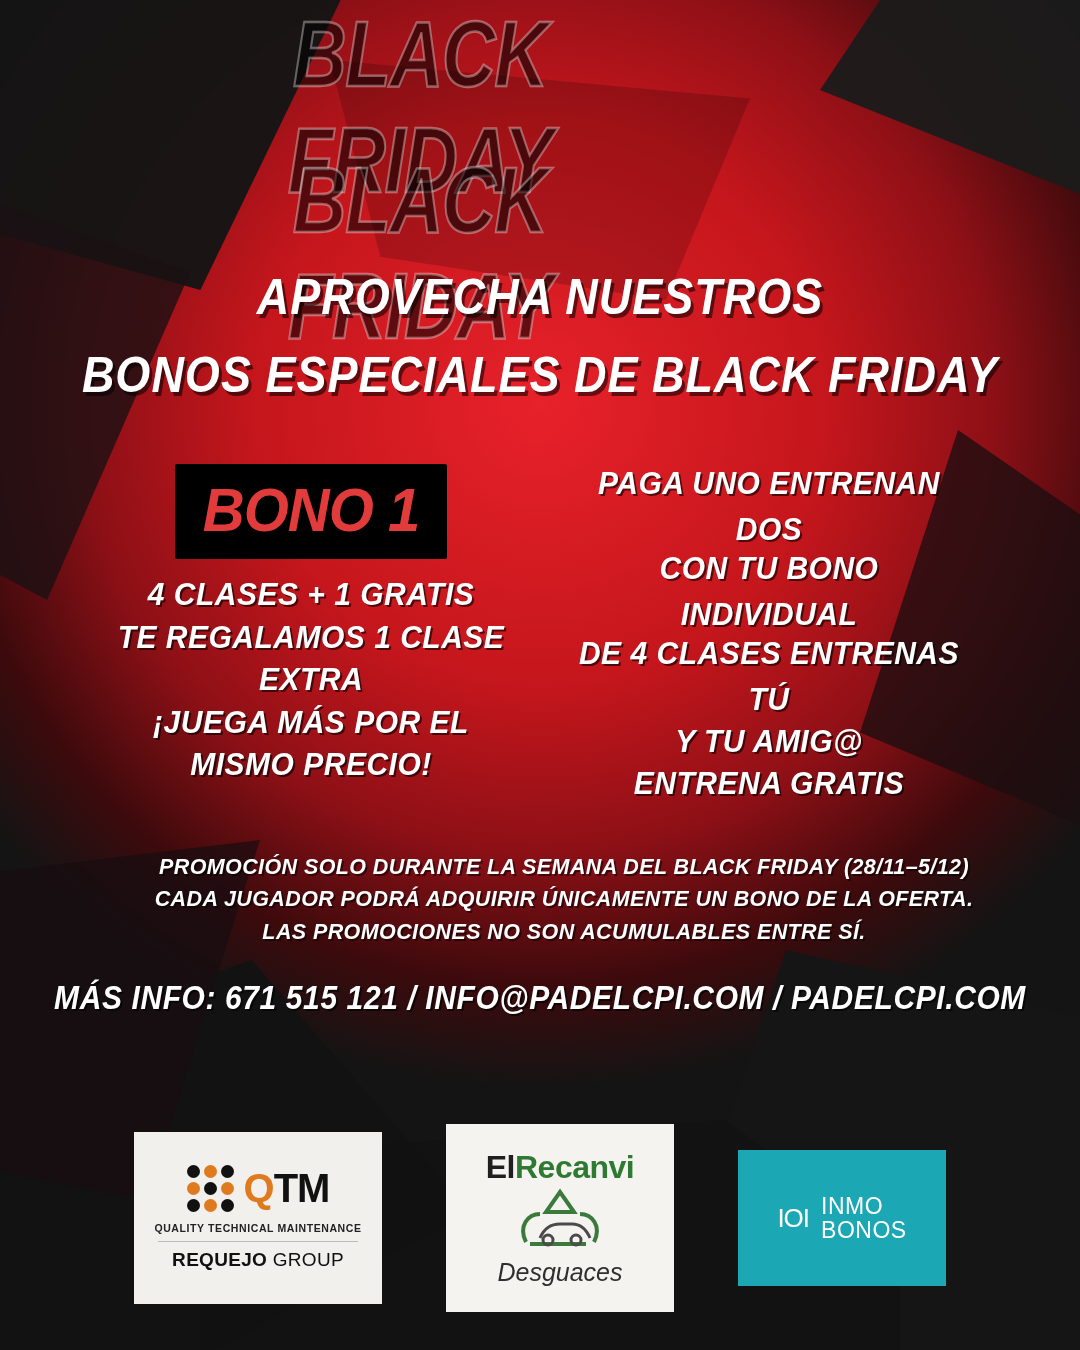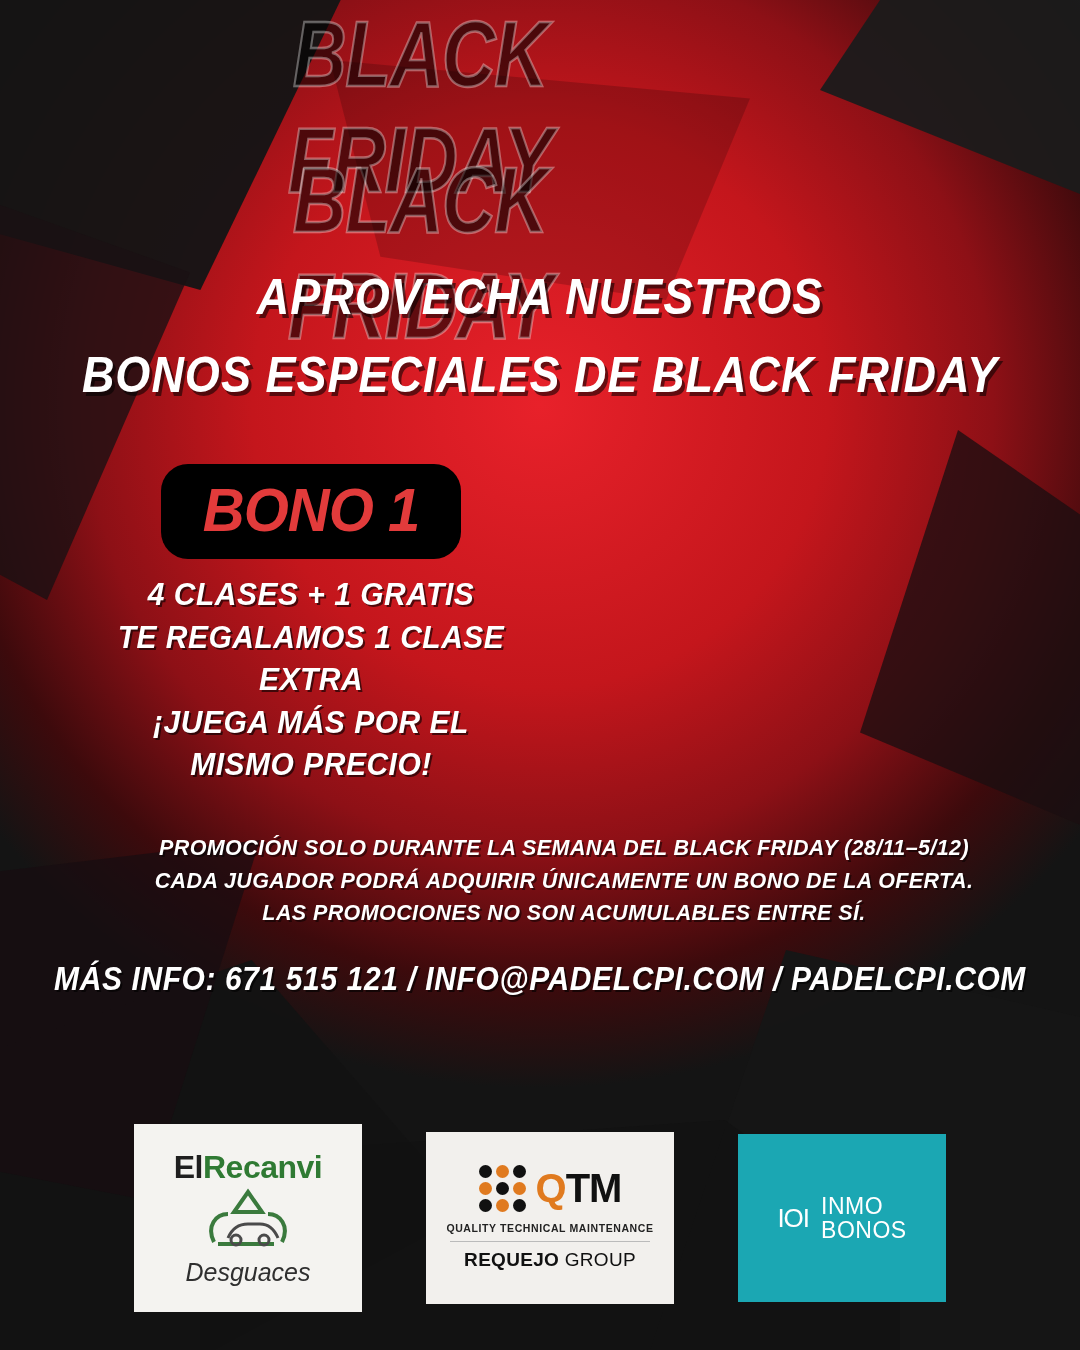--- a/index.html
+++ b/index.html
@@ -121,24 +121,24 @@
   
   .bonos {
     display: flex;
     justify-content: center;
     gap: 58px;
     margin-top: 62px;
   }
   .bono { width: 400px; text-align: center; }
   .bono-title-box {
     background: #000;
-    border-radius: 27px;
+    border-radius: 2px;
     padding: 12px 0 16px;
     margin: 0 auto 14px;
-    width: 300px;
+    width: 272px;
   }
   .bono-title {
     font-weight: 700;
     font-style: italic;
     font-size: 58px;
     color: #e23b3b;
     letter-spacing: -1px;
     transform: scaleY(1.05);
     display: inline-block;
   }
@@ -194,21 +194,21 @@
   }
   .sponsor {
     background: #f2f0ed;
     display: flex;
     flex-direction: column;
     align-items: center;
     justify-content: center;
   }
   .sp-qtm { width: 248px; height: 172px; padding: 14px 10px; }
   .sp-rec { width: 228px; height: 188px; padding: 10px; background:#f4f3f0; }
-  .sp-open { width: 208px; height: 168px; background: #1ba7b3; }
+  .sp-open { width: 208px; height: 136px; background: #1ba7b3; }
 
   .qtm-row { display: flex; align-items: center; gap: 10px; }
   .qtm-dots { display: grid; grid-template-columns: repeat(3, 13px); gap: 4px; }
   .qtm-dots i { display: block; width: 13px; height: 13px; border-radius: 50%; background: #111; }
   .qtm-dots i.o { background: #e07a1f; }
   .qtm-word { font-weight: 700; font-size: 40px; color: #111; letter-spacing: -1px; }
   .qtm-word b { color: #e07a1f; }
   .qtm-sub { font-size: 10.5px; letter-spacing: .6px; color: #222; margin-top: 10px; font-weight:700; }
   .qtm-rule { width: 200px; height: 1px; background: #bbb; margin: 7px 0; }
   .qtm-group { font-size: 19px; font-weight: 700; color: #111; letter-spacing: .3px; }
@@ -260,46 +260,39 @@
       <div class="bono-lines">
         <p>4 CLASES + 1 GRATIS</p>
         <p>TE REGALAMOS 1 CLASE</p>
         <p>EXTRA</p>
         <p>¡JUEGA MÁS POR EL</p>
         <p>MISMO PRECIO!</p>
       </div>
     </div>
 
     <div class="bono">
+      <div class="bono-lines">
+        <p>PAGA UNO ENTRENAN DOS</p>
+        <p>CON TU BONO INDIVIDUAL</p>
+        <p>DE 4 CLASES ENTRENAS TÚ</p>
+        <p>Y TU AMIG@</p>
+        <p>ENTRENA GRATIS</p>
+      </div>
     </div>
   </div>
 
   <div class="legal">
     <p>PROMOCIÓN SOLO DURANTE LA SEMANA DEL BLACK FRIDAY (28/11–5/12)</p>
     <p>CADA JUGADOR PODRÁ ADQUIRIR ÚNICAMENTE UN BONO DE LA OFERTA.</p>
     <p>LAS PROMOCIONES NO SON ACUMULABLES ENTRE SÍ.</p>
   </div>
 
   <div class="contact">MÁS INFO: 671 515 121 / INFO@PADELCPI.COM / PADELCPI.COM</div>
 
   <div class="sponsors">
-
-    <div class="sponsor sp-rec">
-      <div class="rec-top"><i>El</i><span>Recanvi</span></div>
-      <svg width="92" height="68" viewBox="0 0 92 68">
-        <path d="M46 6 L60 26 L32 26 Z" fill="none" stroke="#3a7a3d" stroke-width="4"></path>
-        <path d="M12 56 C4 40 14 28 26 28" fill="none" stroke="#3a7a3d" stroke-width="4"></path>
-        <path d="M80 56 C88 40 78 28 66 28" fill="none" stroke="#3a7a3d" stroke-width="4"></path>
-        <path d="M16 58 L72 58" stroke="#3a7a3d" stroke-width="4"></path>
-        <path d="M26 52 q6-14 20-14 h12 q12 0 18 14" fill="none" stroke="#4a4a4a" stroke-width="3"></path>
-        <circle cx="34" cy="54" r="5" fill="none" stroke="#4a4a4a" stroke-width="3"></circle>
-        <circle cx="62" cy="54" r="5" fill="none" stroke="#4a4a4a" stroke-width="3"></circle>
-      </svg>
-      <div class="rec-bot">Desguaces</div>
-    </div>
 
     <div class="sponsor sp-qtm">
       <div class="qtm-row">
         <div class="qtm-dots">
           <i></i>
             <i class="o"></i>
             <i></i>
           <i class="o"></i>
             <i></i>
             <i class="o"></i>
@@ -307,20 +300,34 @@
             <i class="o"></i>
             <i></i>
         </div>
         <div class="qtm-word"><b>Q</b><span>TM</span></div>
       </div>
       <div class="qtm-sub">QUALITY TECHNICAL MAINTENANCE</div>
       <div class="qtm-rule"></div>
       <div class="qtm-group"><b>REQUEJO</b><span> GROUP</span></div>
     </div>
 
+    <div class="sponsor sp-rec">
+      <div class="rec-top"><i>El</i><span>Recanvi</span></div>
+      <svg width="92" height="68" viewBox="0 0 92 68">
+        <path d="M46 6 L60 26 L32 26 Z" fill="none" stroke="#3a7a3d" stroke-width="4"></path>
+        <path d="M12 56 C4 40 14 28 26 28" fill="none" stroke="#3a7a3d" stroke-width="4"></path>
+        <path d="M80 56 C88 40 78 28 66 28" fill="none" stroke="#3a7a3d" stroke-width="4"></path>
+        <path d="M16 58 L72 58" stroke="#3a7a3d" stroke-width="4"></path>
+        <path d="M26 52 q6-14 20-14 h12 q12 0 18 14" fill="none" stroke="#4a4a4a" stroke-width="3"></path>
+        <circle cx="34" cy="54" r="5" fill="none" stroke="#4a4a4a" stroke-width="3"></circle>
+        <circle cx="62" cy="54" r="5" fill="none" stroke="#4a4a4a" stroke-width="3"></circle>
+      </svg>
+      <div class="rec-bot">Desguaces</div>
+    </div>
+
     <div class="sponsor sp-open">
       <div class="open-row">
         <div class="open-eye">IOI</div>
         <div class="open-txt">
           <div>INMO</div>
           <div>BONOS</div>
         </div>
       </div>
     </div>
 

